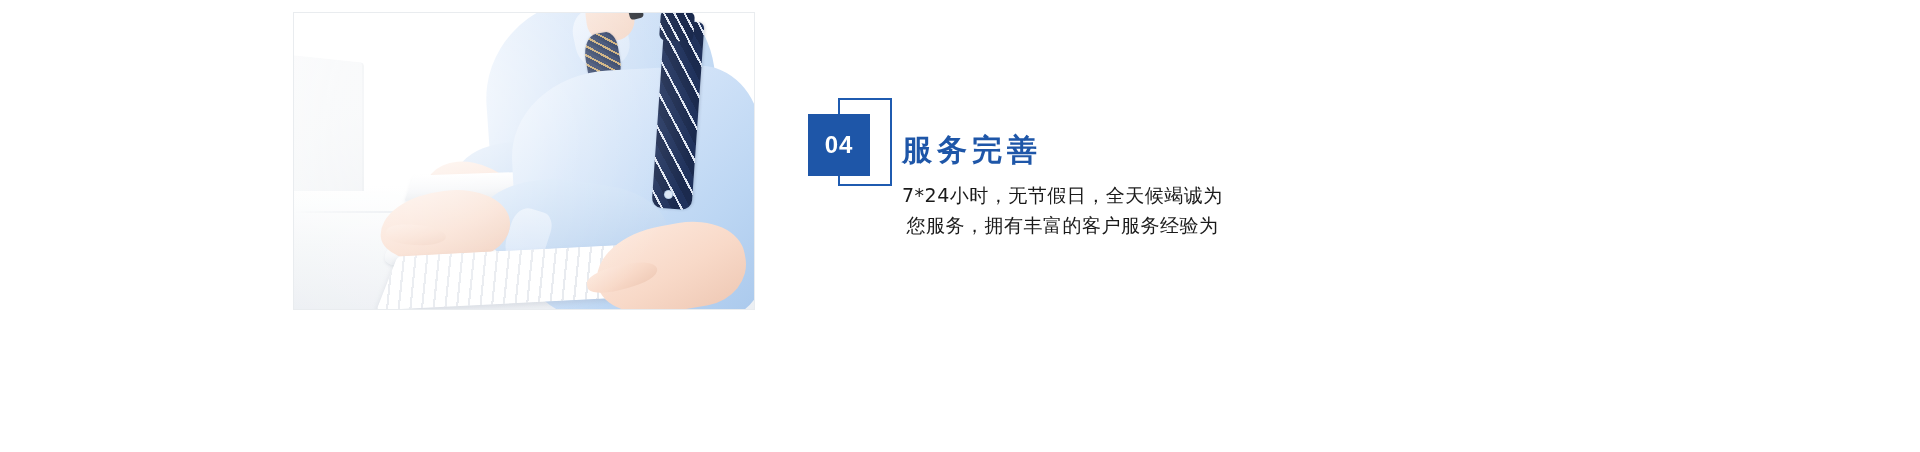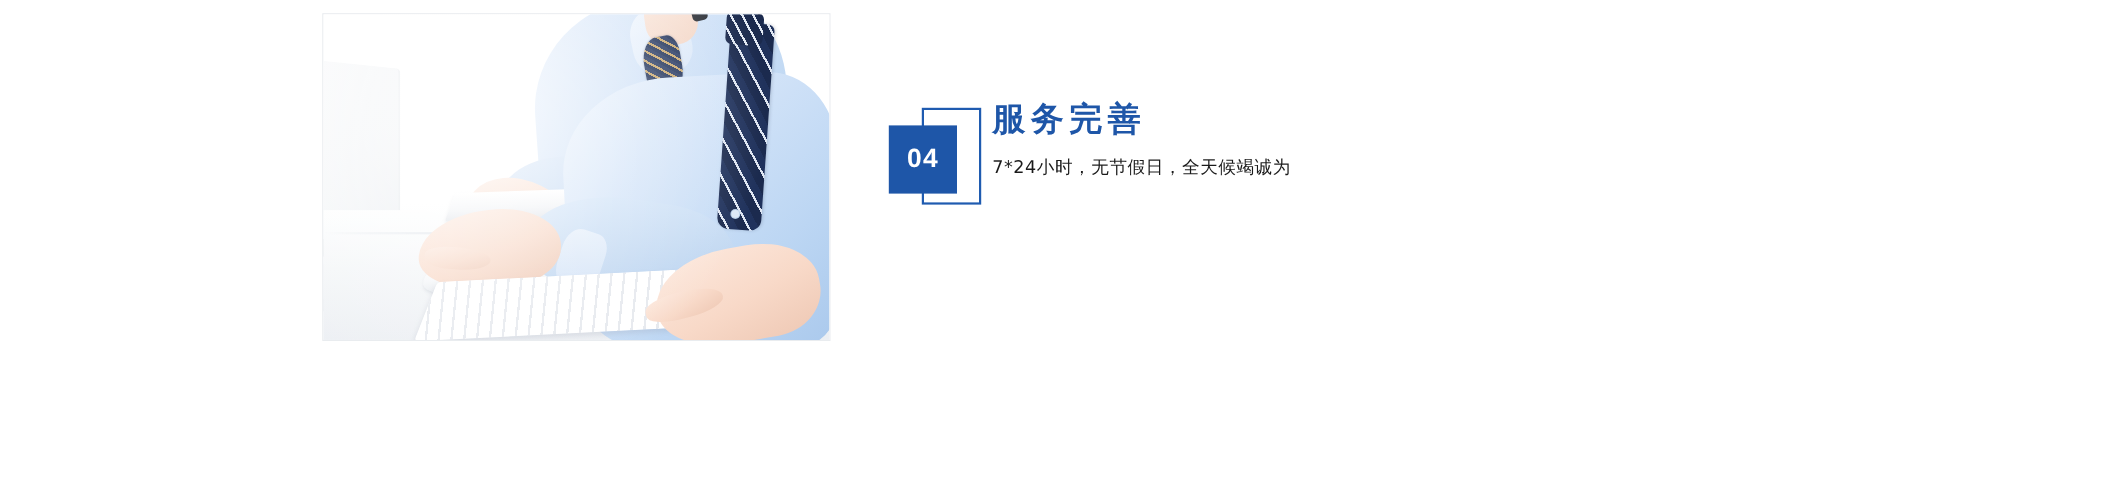--- a/index.html
+++ b/index.html
@@ -377,34 +377,35 @@
     font-size: 24px;
     font-weight: 700;
     letter-spacing: 1px;
     line-height: 1;
     font-family: "Liberation Sans", "DejaVu Sans", sans-serif;
   }
 
   .feature-text {
     margin-left: 8px;
     padding-top: 0;
+    margin-top: 41px;
   }
   .feature-title {
     color: #1e56a8;
     font-size: 30px;
     font-weight: 700;
     letter-spacing: 5px;
     line-height: 1.15;
     margin: 0 0 12px 0;
     white-space: nowrap;
     font-family: "DejaVu Sans", "Liberation Sans", sans-serif;
   }
   .feature-desc {
     color: #1a1a1a;
-    font-size: 16px;
+    font-size: 19px;
     line-height: 1.62;
     letter-spacing: 0.5px;
     margin: 0;
     font-family: "DejaVu Sans", "Liberation Sans", sans-serif;
     text-align: center;
   }
   .feature-desc span { display: block; white-space: nowrap; }
 </style>
 </head>
 <body>
@@ -457,18 +458,19 @@
       <div class="badge-outline"></div>
       <div class="badge-square">
         <span class="badge-number">04</span>
       </div>
     </div>
 
     <div class="feature-text">
       <h2 class="feature-title">服务完善</h2>
       <p class="feature-desc">
         <span>7*24小时，无节假日，全天候竭诚为</span>
+        <span>您服务，拥有丰富的客户服务经验为</span>
       </p>
     </div>
 
   </div>
 
 </div>
 
 </body></html>

